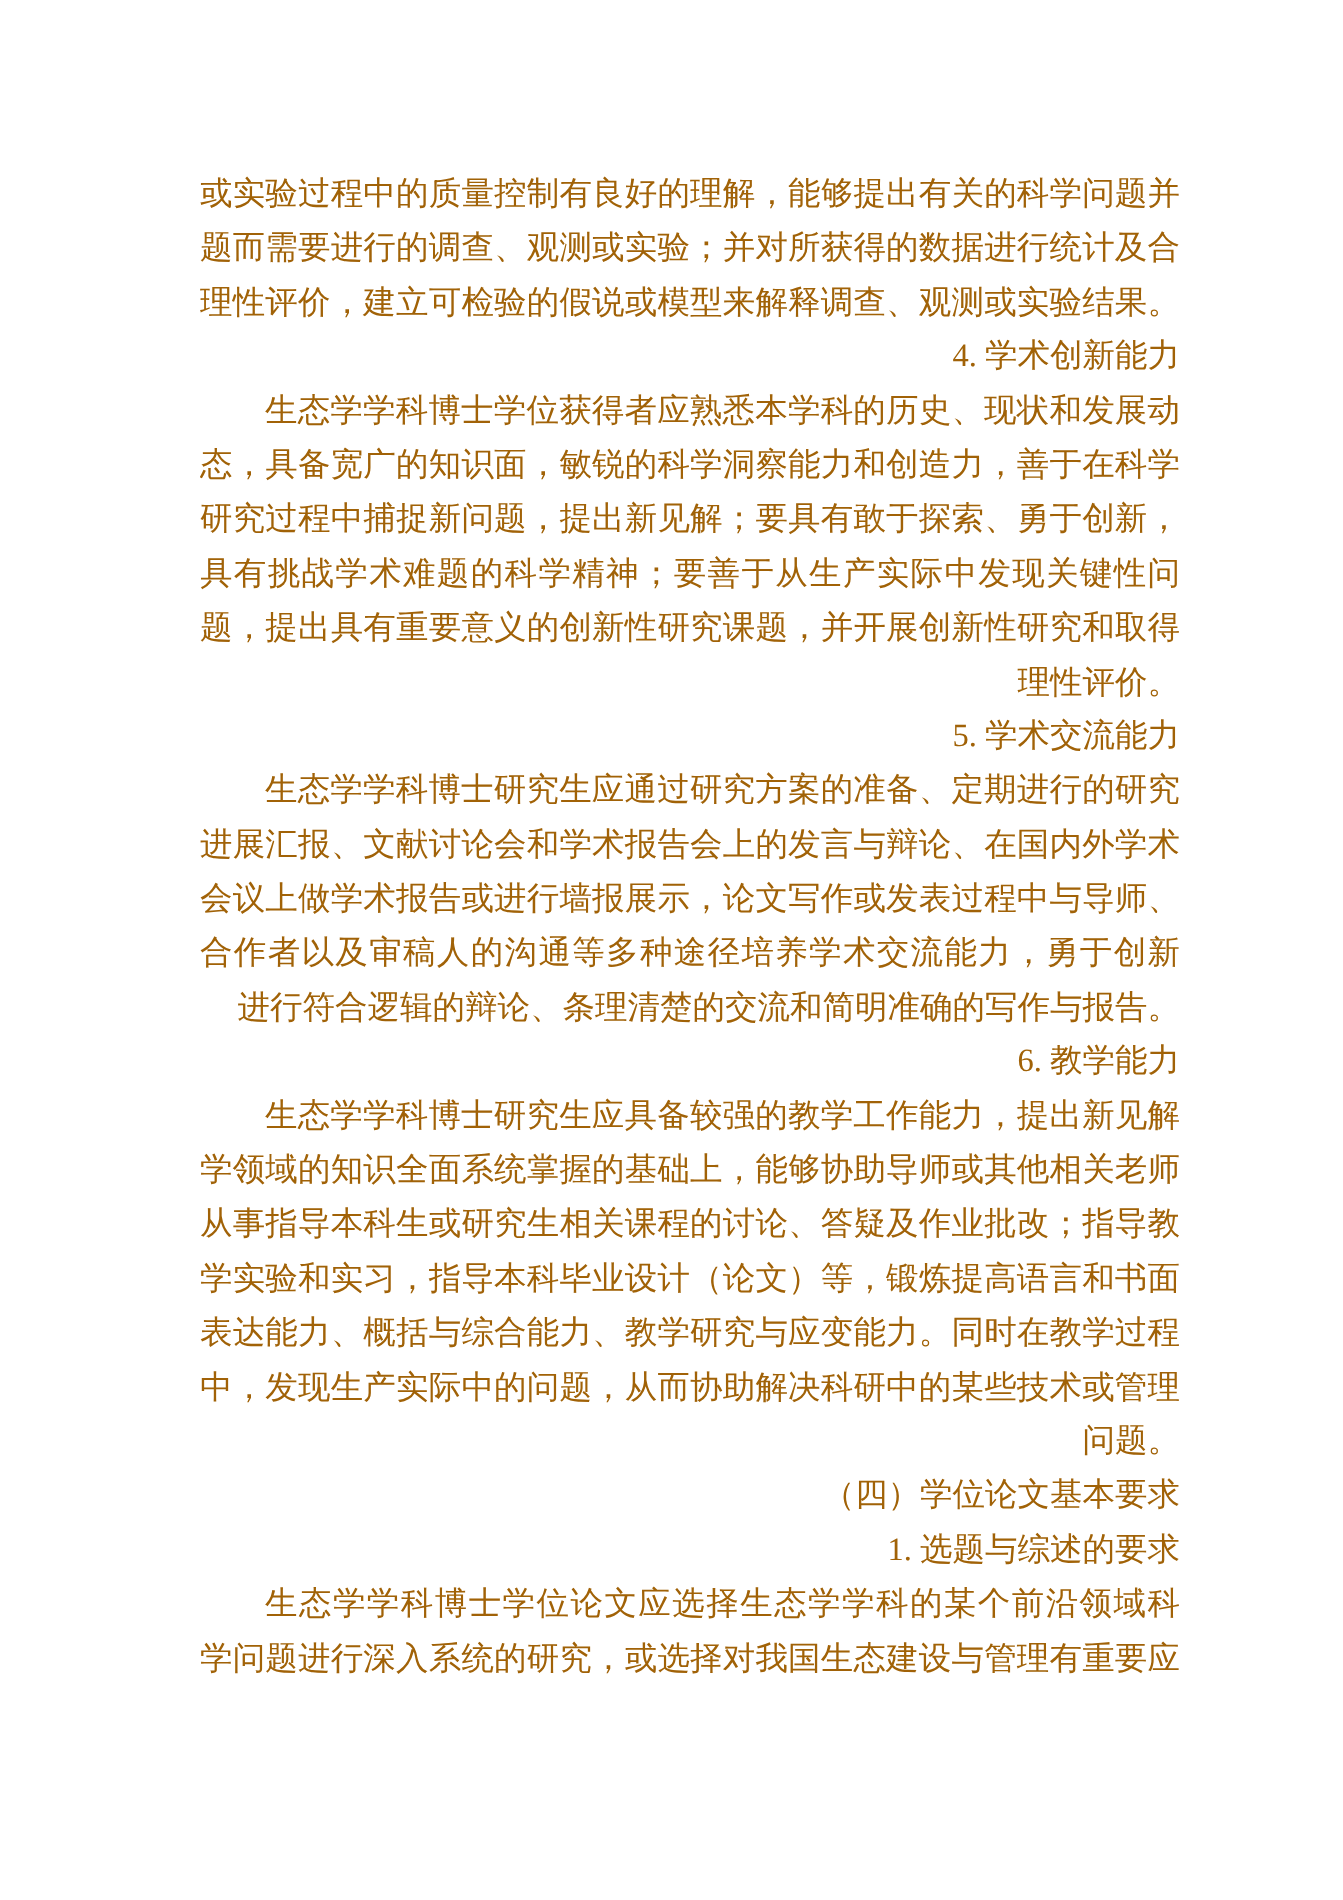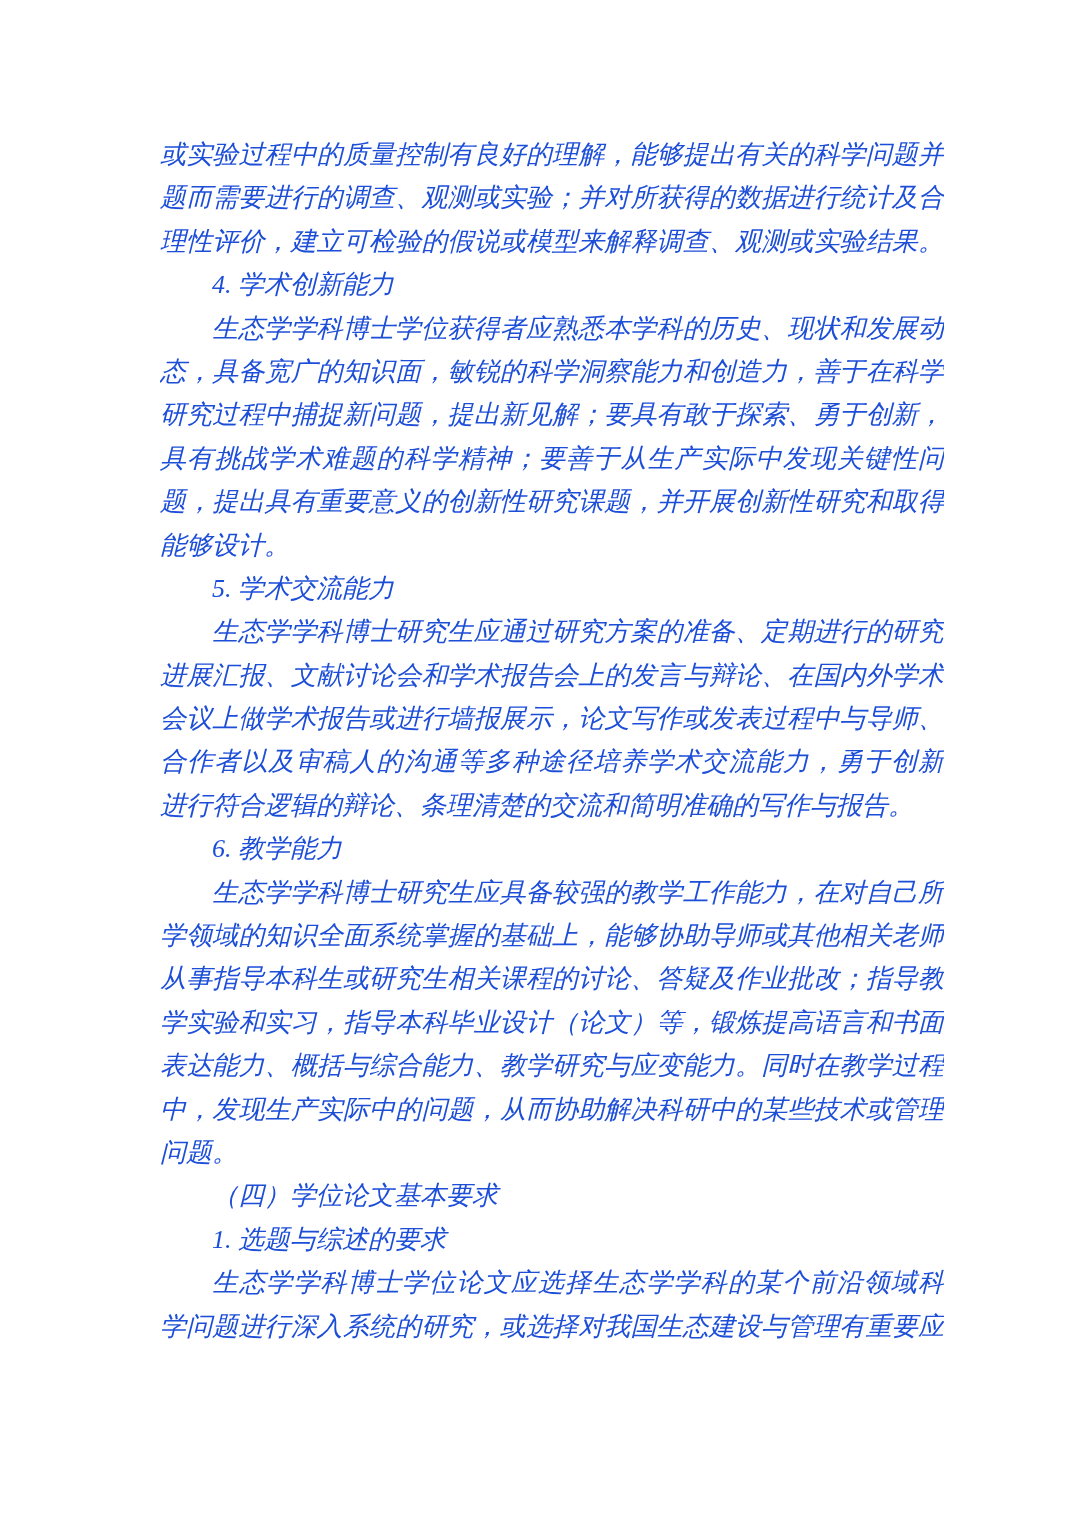--- a/index.html
+++ b/index.html
@@ -17,30 +17,29 @@
   .page {
     position: absolute;
     inset: 0;
     background: #ffffff;
   }
   .text-block {
     position: absolute;
     left: 160px;
     top: 133px;
     width: 784px;
-    color: #1d4ed8;
+    color: #a16207;
     font-size: 26px;
-    font-style: italic;
   }
   .line {
     height: 43.4px;
     line-height: 43.4px;
     overflow: hidden;
     letter-spacing: 0;
-    text-align: left;
+    text-align: right;
     white-space: nowrap;
   }
   .line.justify {
     white-space: normal;
     text-align: justify;
     text-align-last: justify;
   }
   .line.indent {
     padding-left: 52px;
   }
@@ -62,29 +61,29 @@
   <div class="text-block">
       <div class="line justify">或实验过程中的质量控制有良好的理解，能够提出有关的科学问题并</div>
       <div class="line justify">题而需要进行的调查、观测或实验；并对所获得的数据进行统计及合</div>
       <div class="line justify">理性评价，建立可检验的假说或模型来解释调查、观测或实验结果。</div>
       <div class="line indent">4. 学术创新能力</div>
       <div class="line indent justify">生态学学科博士学位获得者应熟悉本学科的历史、现状和发展动</div>
       <div class="line justify">态，具备宽广的知识面，敏锐的科学洞察能力和创造力，善于在科学</div>
       <div class="line justify">研究过程中捕捉新问题，提出新见解；要具有敢于探索、勇于创新，</div>
       <div class="line justify">具有挑战学术难题的科学精神；要善于从生产实际中发现关键性问</div>
       <div class="line justify">题，提出具有重要意义的创新性研究课题，并开展创新性研究和取得</div>
-      <div class="line">能够设计。</div>
+      <div class="line">理性评价。</div>
       <div class="line indent">5. 学术交流能力</div>
       <div class="line indent justify">生态学学科博士研究生应通过研究方案的准备、定期进行的研究</div>
       <div class="line justify">进展汇报、文献讨论会和学术报告会上的发言与辩论、在国内外学术</div>
       <div class="line justify">会议上做学术报告或进行墙报展示，论文写作或发表过程中与导师、</div>
       <div class="line justify">合作者以及审稿人的沟通等多种途径培养学术交流能力，勇于创新</div>
       <div class="line">进行符合逻辑的辩论、条理清楚的交流和简明准确的写作与报告。</div>
       <div class="line indent">6. 教学能力</div>
-      <div class="line indent justify">生态学学科博士研究生应具备较强的教学工作能力，在对自己所</div>
+      <div class="line indent justify">生态学学科博士研究生应具备较强的教学工作能力，提出新见解</div>
       <div class="line justify">学领域的知识全面系统掌握的基础上，能够协助导师或其他相关老师</div>
       <div class="line justify">从事指导本科生或研究生相关课程的讨论、答疑及作业批改；指导教</div>
       <div class="line justify">学实验和实习，指导本科毕业设计（论文）等，锻炼提高语言和书面</div>
       <div class="line justify">表达能力、概括与综合能力、教学研究与应变能力。同时在教学过程</div>
       <div class="line justify">中，发现生产实际中的问题，从而协助解决科研中的某些技术或管理</div>
       <div class="line">问题。</div>
       <div class="line indent">（四）学位论文基本要求</div>
       <div class="line indent">1. 选题与综述的要求</div>
       <div class="line indent justify">生态学学科博士学位论文应选择生态学学科的某个前沿领域科</div>
       <div class="line justify">学问题进行深入系统的研究，或选择对我国生态建设与管理有重要应</div>

